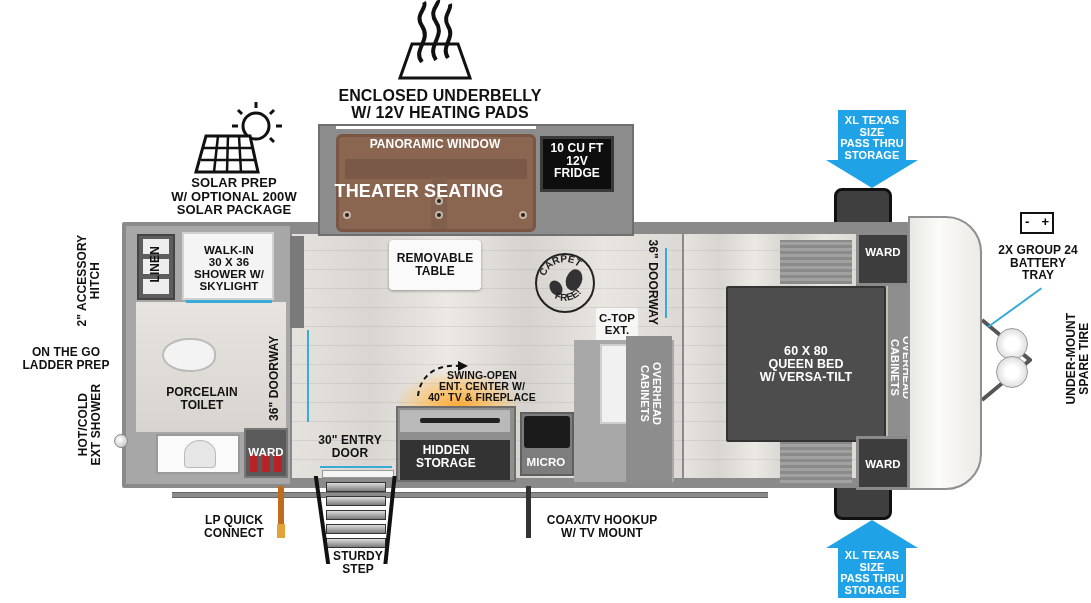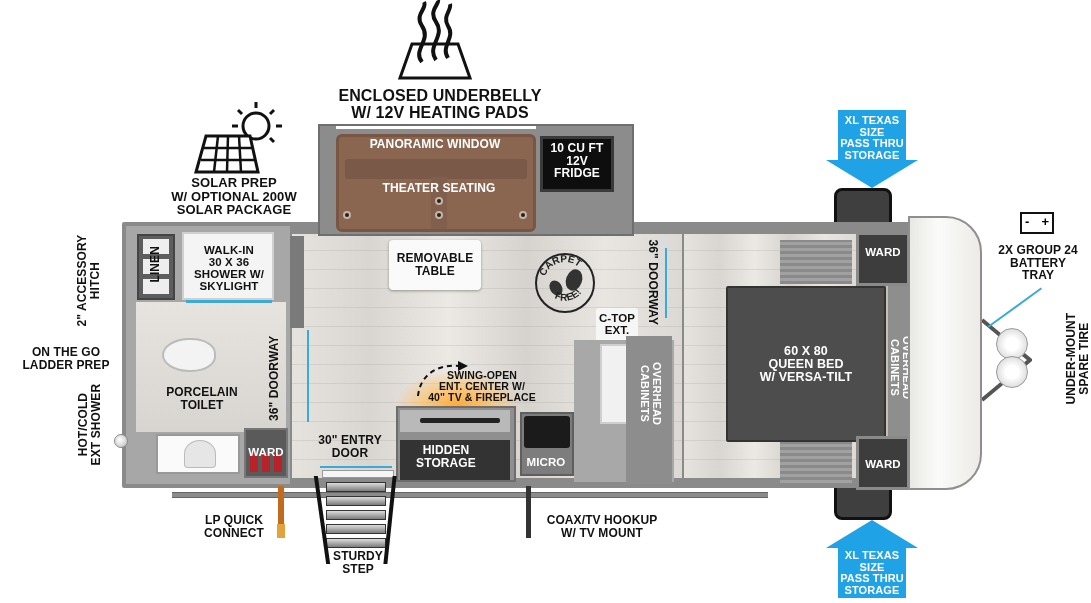--- a/index.html
+++ b/index.html
@@ -140,21 +140,21 @@
 <div class="abs" style="left:336px;top:126px;width:200px;height:3px;background:#fff;"></div>
 <div class="couch">
   <div class="couch-back"></div>
   <div class="couch-mid"></div>
   <div class="cup" style="left:4px;top:74px;"></div>
   <div class="cup" style="left:180px;top:74px;"></div>
   <div class="cup" style="left:96px;top:60px;"></div>
   <div class="cup" style="left:96px;top:74px;"></div>
 </div>
 <div class="lbl lbl-w" style="left:340px;top:138px;width:190px;font-size:12px;">PANORAMIC WINDOW</div>
-<div class="lbl lbl-w" style="left:354px;top:182px;width:170px;font-size:12px;">THEATER SEATING</div>
+<div class="lbl lbl-w" style="left:334px;top:182px;width:170px;font-size:18px;">THEATER SEATING</div>
 <div class="fridge"></div>
 <div class="lbl lbl-w" style="left:540px;top:142px;width:74px;font-size:12px;">10 CU FT
 12V
 FRIDGE</div>
 
 <div class="bathroom"></div>
 <div class="bath-floor"></div>
 <div class="linen">
   <div class="linen-shelf" style="top:3px;"></div>
   <div class="linen-shelf" style="top:23px;"></div>

